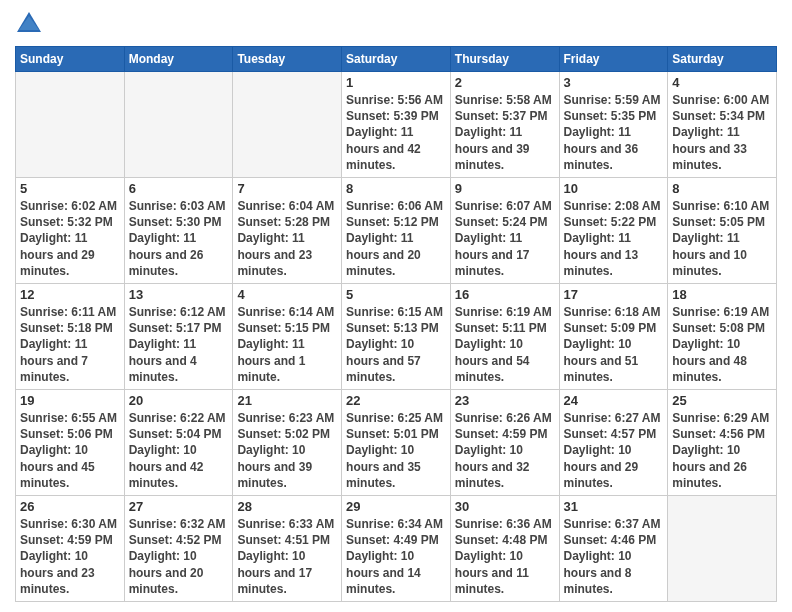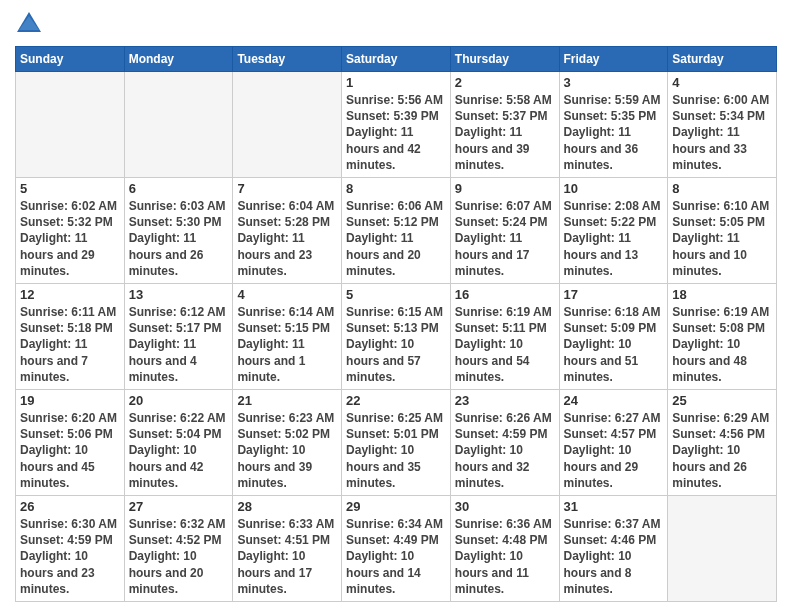--- a/index.html
+++ b/index.html
@@ -259,21 +259,21 @@
             <span class="day-number">18</span>
             <div class="day-info">Sunrise: 6:19 AM
 Sunset: 5:08 PM
 Daylight: 10 hours
 and 48 minutes.</div>
           </td>
         </tr>
         <tr>
           <td>
             <span class="day-number">19</span>
-            <div class="day-info">Sunrise: 6:20 AM
+            <div class="day-info">Sunrise: 6:55 AM
 Sunset: 5:06 PM
 Daylight: 10 hours
 and 45 minutes.</div>
           </td>
           <td>
             <span class="day-number">20</span>
             <div class="day-info">Sunrise: 6:22 AM
 Sunset: 5:04 PM
 Daylight: 10 hours
 and 42 minutes.</div>

